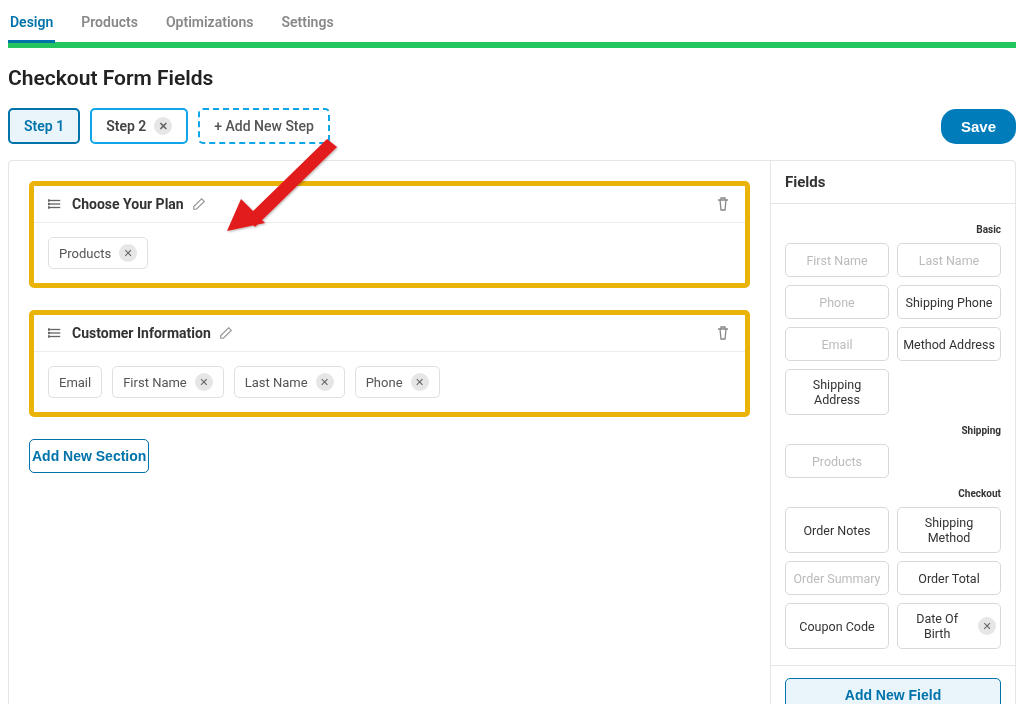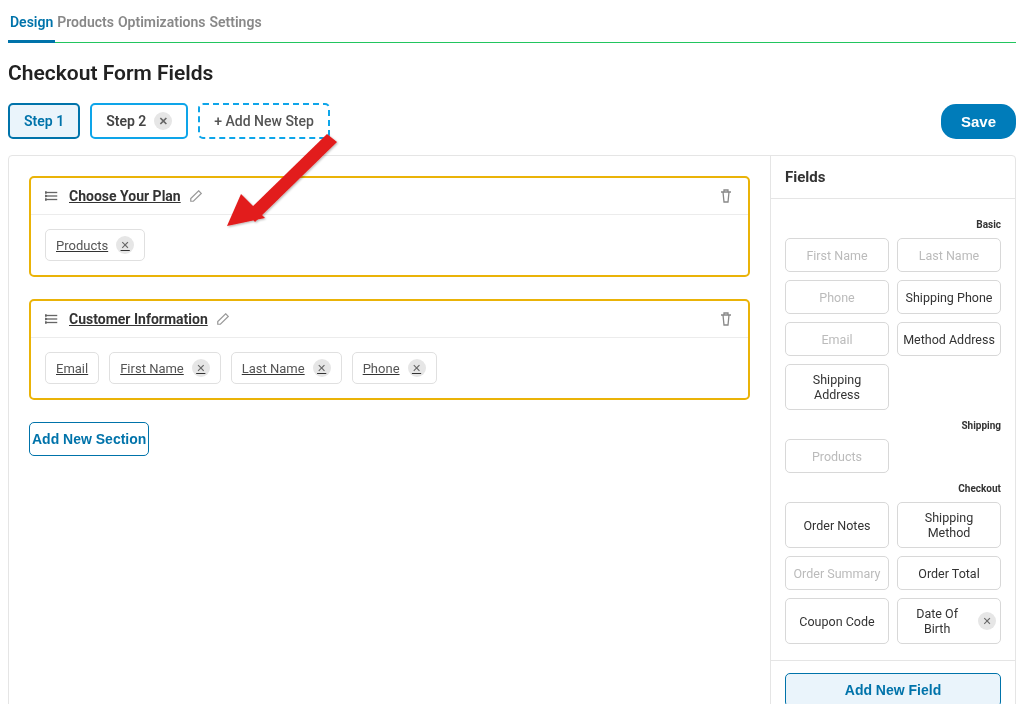--- a/index.html
+++ b/index.html
@@ -9,21 +9,22 @@
     font-family: -apple-system, BlinkMacSystemFont, "Segoe UI", Roboto, Helvetica, Arial, sans-serif;
     font-size: 14px;
     color: #333;
     background: #fff;
     width: 1024px;
   }
 
   
   .tabs {
     display: flex;
-    border-bottom: 1px solid #22c55e;
+    gap: 24px;
+    border-bottom: 6px solid #22c55e;
     padding-bottom: 0;
   }
   .tab {
     padding: 6px 2px 10px 2px;
     color: #888;
     font-weight: 600;
     cursor: pointer;
     border-bottom: 3px solid transparent;
     margin-bottom: -1px;
   }
@@ -170,25 +171,24 @@
     color: #0073aa;
     border-radius: 5px;
     padding: 8px 0;
     font-weight: 600;
     font-size: 14px;
     cursor: pointer;
   }
 
   
   .section-card {
-    border: 2px solid #eab308;
+    border: 5px solid #eab308;
     border-radius: 5px;
     margin-bottom: 22px;
     background: #fff;
-    text-decoration: underline;
   }
   .section-head {
     display: flex;
     align-items: center;
     padding: 10px 14px;
     border-bottom: 1px solid #ececec;
   }
   .section-title {
     font-weight: 700;
     color: #333;

